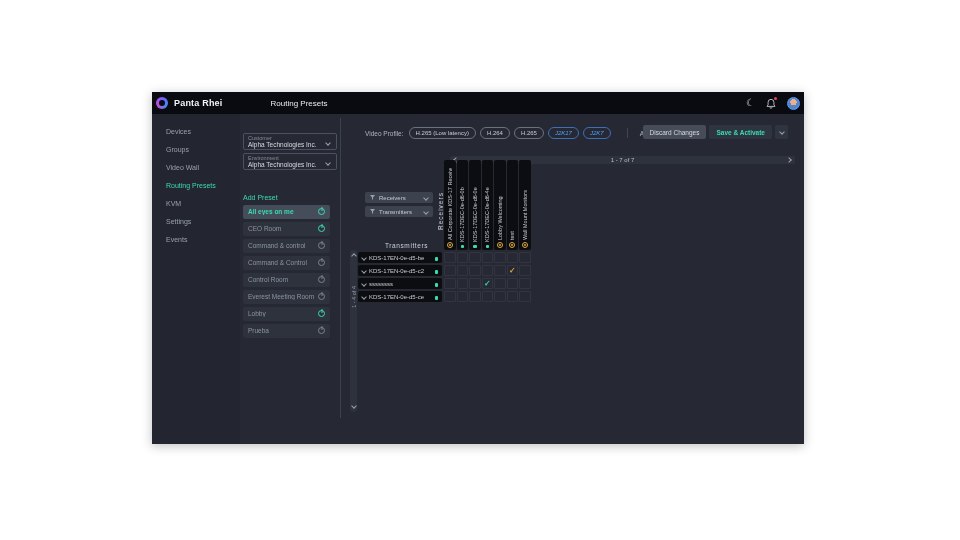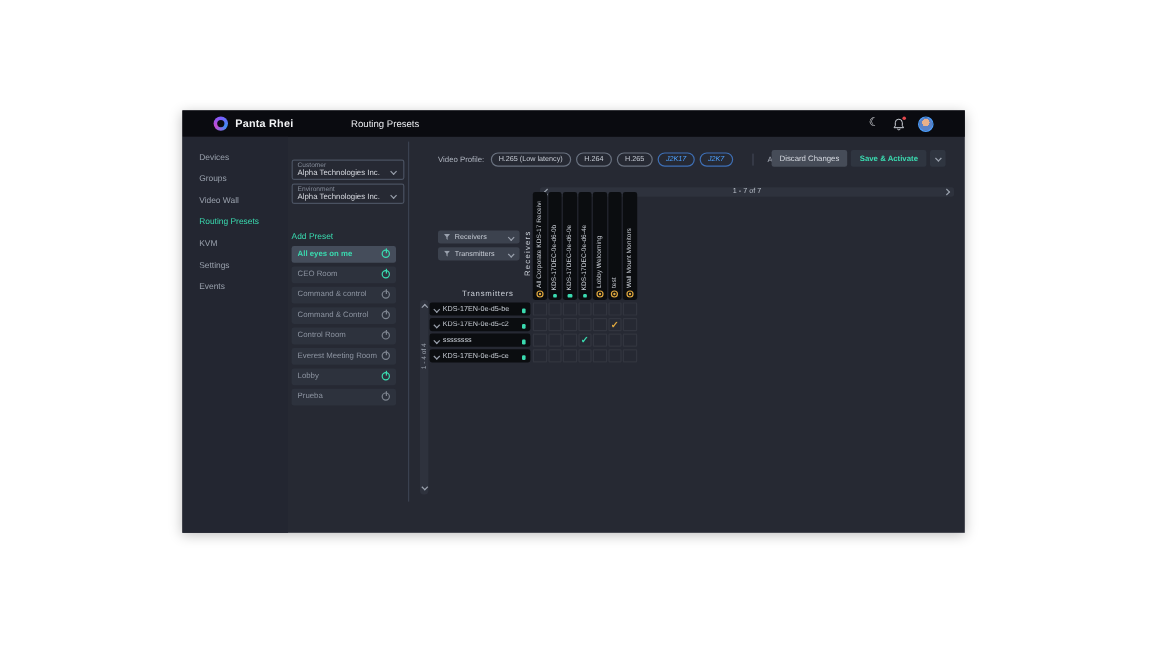--- a/index.html
+++ b/index.html
@@ -3,21 +3,21 @@
 <meta charset="utf-8">
 <style>
   * { margin:0; padding:0; box-sizing:border-box; }
   html,body { width:960px; height:540px; background:#ffffff; overflow:hidden;
     font-family:"Liberation Sans", sans-serif; }
   .app { position:absolute; left:152px; top:92px; width:652px; height:352px;
     background:#262933; box-shadow:0 2px 10px rgba(0,0,0,.25); font-size:7px; color:#c6cbd4; }
 
   
   .topbar { position:absolute; left:0; top:0; width:652px; height:22px; background:#0a0b10;
-    display:flex; align-items:center; padding:0 26px; }
+    display:flex; align-items:center; padding:0 4px; }
   .logo { width:12px; height:12px; border-radius:50%; position:relative; flex:0 0 auto;
     background:conic-gradient(#7b5cff,#3f8cf3,#c44bd1,#7b5cff); }
   .logo::after { content:""; position:absolute; inset:3px; border-radius:50%; background:#0a0b10; }
   .brand { color:#f2f3f5; font-size:9px; font-weight:bold; margin-left:6px; letter-spacing:.2px; }
   .page-title { color:#e8eaee; font-size:8px; margin-left:48px; }
   .topbar-right { margin-left:auto; display:flex; align-items:center; gap:11px; }
   .moon { color:#e8eaee; font-size:10px; line-height:1; cursor:pointer; }
   .bell-wrap { position:relative; width:10px; height:11px; }
   .bell-wrap svg { width:10px; height:11px; display:block; }
   .bell-dot { position:absolute; right:-1px; top:-1px; width:3px; height:3px; border-radius:50%; background:#e5484d; }

